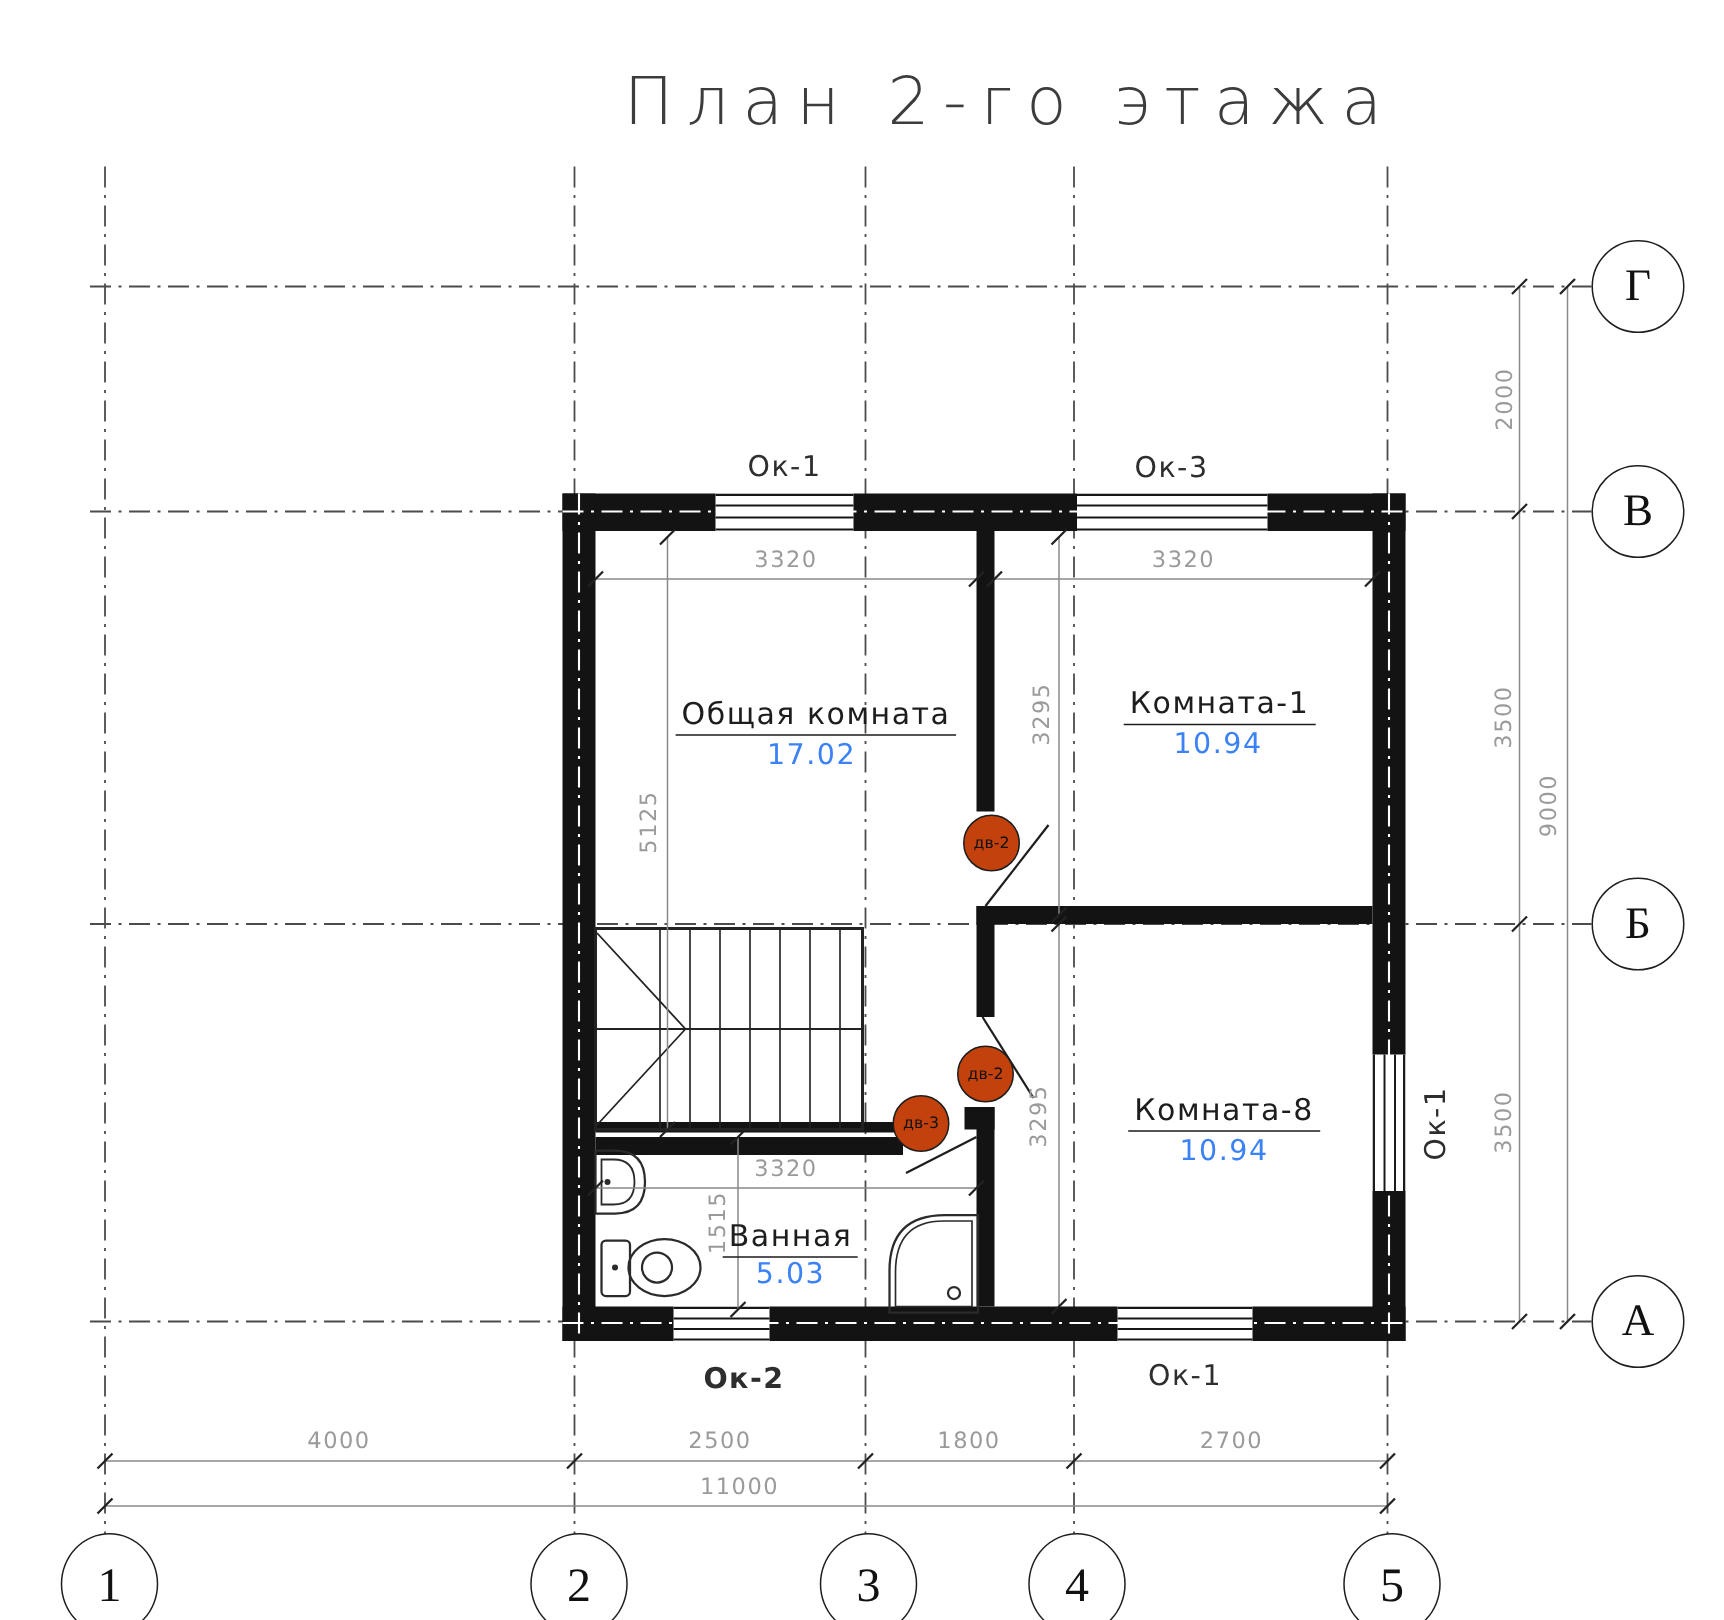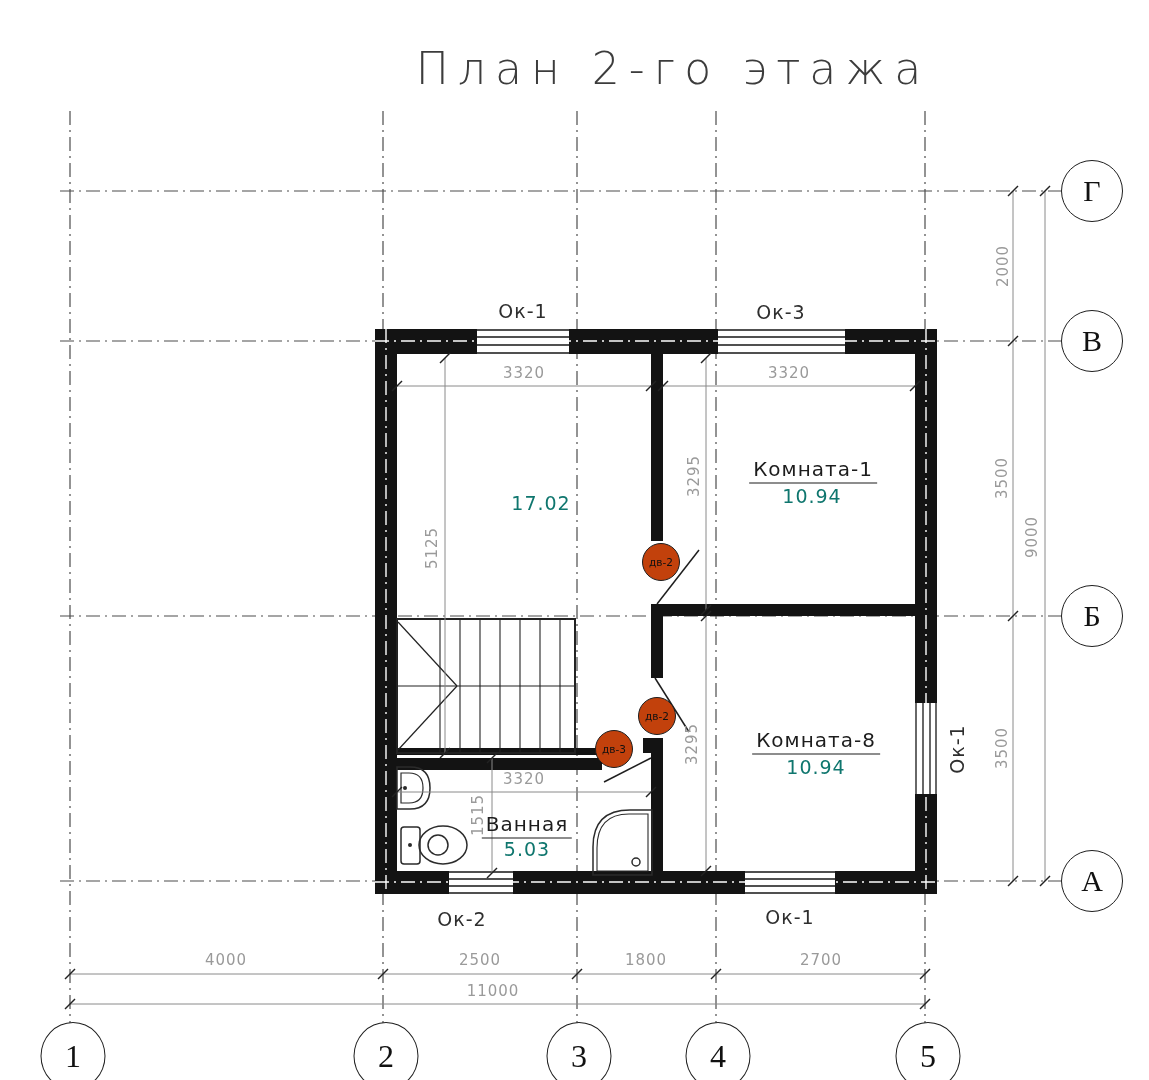--- a/index.html
+++ b/index.html
@@ -6,21 +6,21 @@
   #canvas{position:relative;width:1149px;height:1080px;background:#fff;overflow:hidden;
           font-family:"DejaVu Sans",sans-serif;margin-top:16px;}
   svg{position:absolute;left:0;top:0;}
   .lbl{position:absolute;transform:translate(-50%,-50%);white-space:nowrap;color:#2a2a2a;}
   .title{font-size:44px;color:#3c3c3c;font-weight:300;letter-spacing:9px;}
   .win{font-size:19px;color:#2e2e2e;letter-spacing:1px;}
   .win.vert{transform:translate(-50%,-50%) rotate(-90deg);}
   .dim{font-size:15px;color:#9a9a9a;letter-spacing:1px;}
   .dim.vert{transform:translate(-50%,-50%) rotate(-90deg);}
   .room-name{font-size:20px;color:#1d1d1d;border-bottom:1.6px solid #1d1d1d;padding:0 4px 2px 4px;letter-spacing:1px;}
-  .room-area{font-size:19px;color:#0f766e;letter-spacing:1px;}
+  .room-area{font-size:19px;color:#3b82f6;letter-spacing:1px;}
   .axis-circle{position:absolute;transform:translate(-50%,-50%);border:1.6px solid #1e1e1e;border-radius:50%;
                background:#fff;display:flex;align-items:center;justify-content:center;
                font-family:"Liberation Serif",serif;color:#111;}
   .axis-circle.row{width:60px;height:60px;font-size:30px;}
   .axis-circle.col{width:63px;height:66px;font-size:32px;}
   .door-circle{position:absolute;transform:translate(-50%,-50%);width:36px;height:36px;border:1.5px solid #1e1e1e;
                border-radius:50%;background:#c2410c;display:flex;align-items:center;justify-content:center;
                font-size:10.5px;color:#111;letter-spacing:0px;}
 </style>
 </head>
@@ -187,24 +187,25 @@
         <line x1="1008" y1="870" x2="1018" y2="860"></line>
       <line x1="1040" y1="180" x2="1050" y2="170"></line>
         <line x1="1040" y1="870" x2="1050" y2="860"></line>
     </g>
   </svg>
 
   <div class="lbl title" style="left:673px;top:52px;">План 2-го этажа</div>
 
   <div class="lbl win" style="left:523px;top:295px;">Ок-1</div>
   <div class="lbl win" style="left:781px;top:296px;">Ок-3</div>
-  <div class="lbl win" style="left:462px;top:903px;">Ок-2</div>
+  <div class="lbl win" style="left:496px;top:903px;font-weight:bold;">Ок-2</div>
   <div class="lbl win" style="left:790px;top:901px;">Ок-1</div>
   <div class="lbl win vert" style="left:957px;top:733px;">Ок-1</div>
 
+  <div class="lbl room-name" style="left:544px;top:461px;">Общая комната</div>
   <div class="lbl room-area" style="left:541px;top:487px;">17.02</div>
   <div class="lbl room-name" style="left:813px;top:454px;">Комната-1</div>
   <div class="lbl room-area" style="left:812px;top:480px;">10.94</div>
   <div class="lbl room-name" style="left:816px;top:725px;">Комната-8</div>
   <div class="lbl room-area" style="left:816px;top:751px;">10.94</div>
   <div class="lbl room-name" style="left:527px;top:809px;">Ванная</div>
   <div class="lbl room-area" style="left:527px;top:833px;">5.03</div>
 
   <div class="lbl dim" style="left:524px;top:357px;">3320</div>
   <div class="lbl dim" style="left:789px;top:357px;">3320</div>

